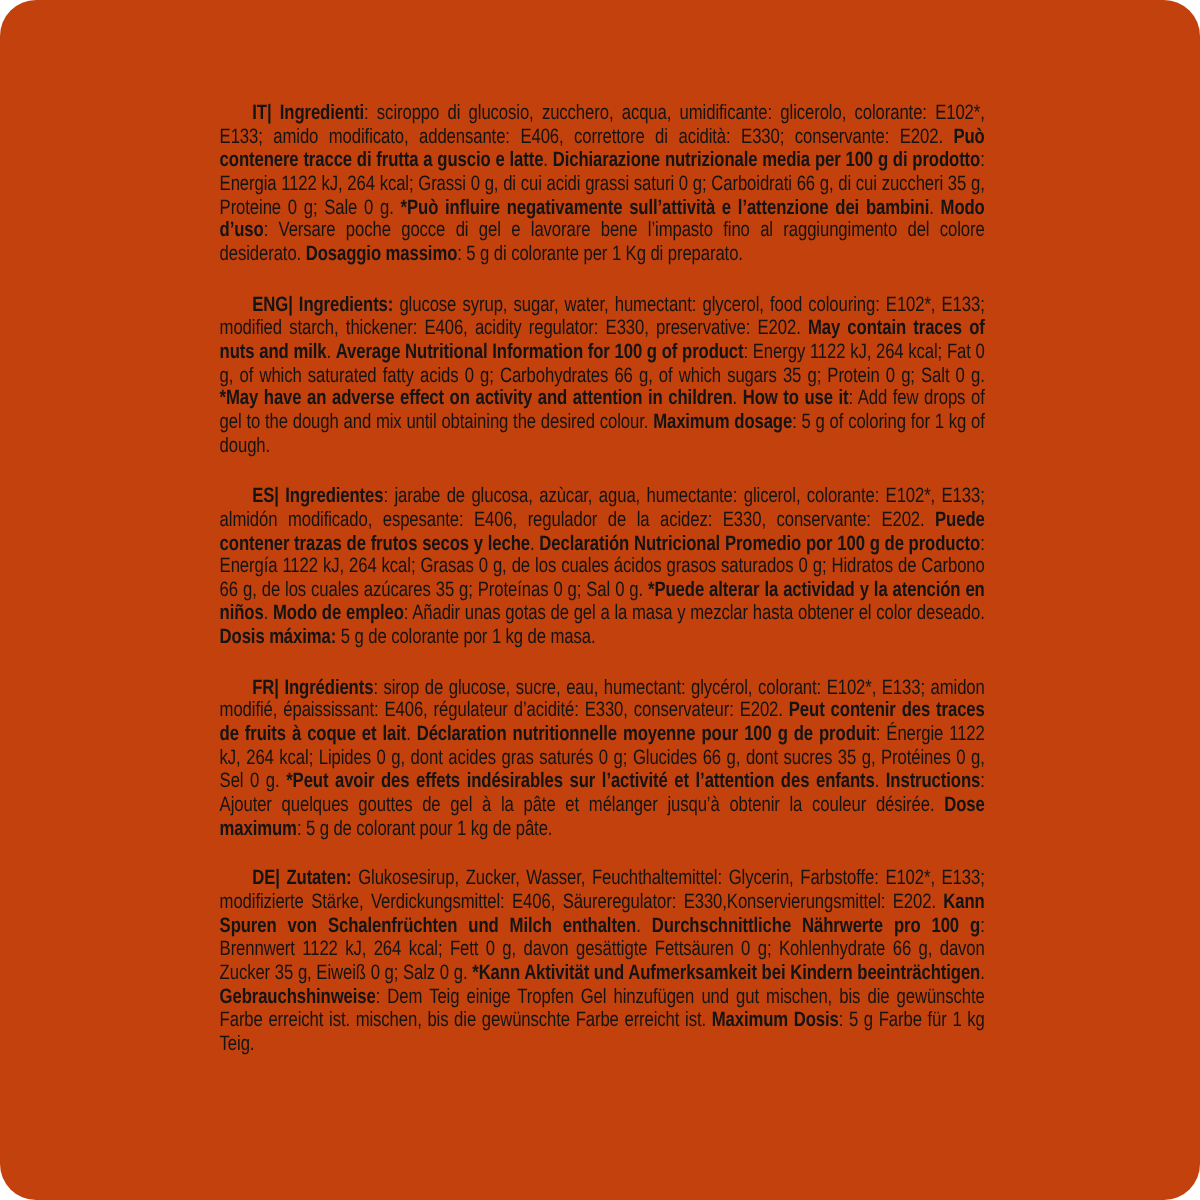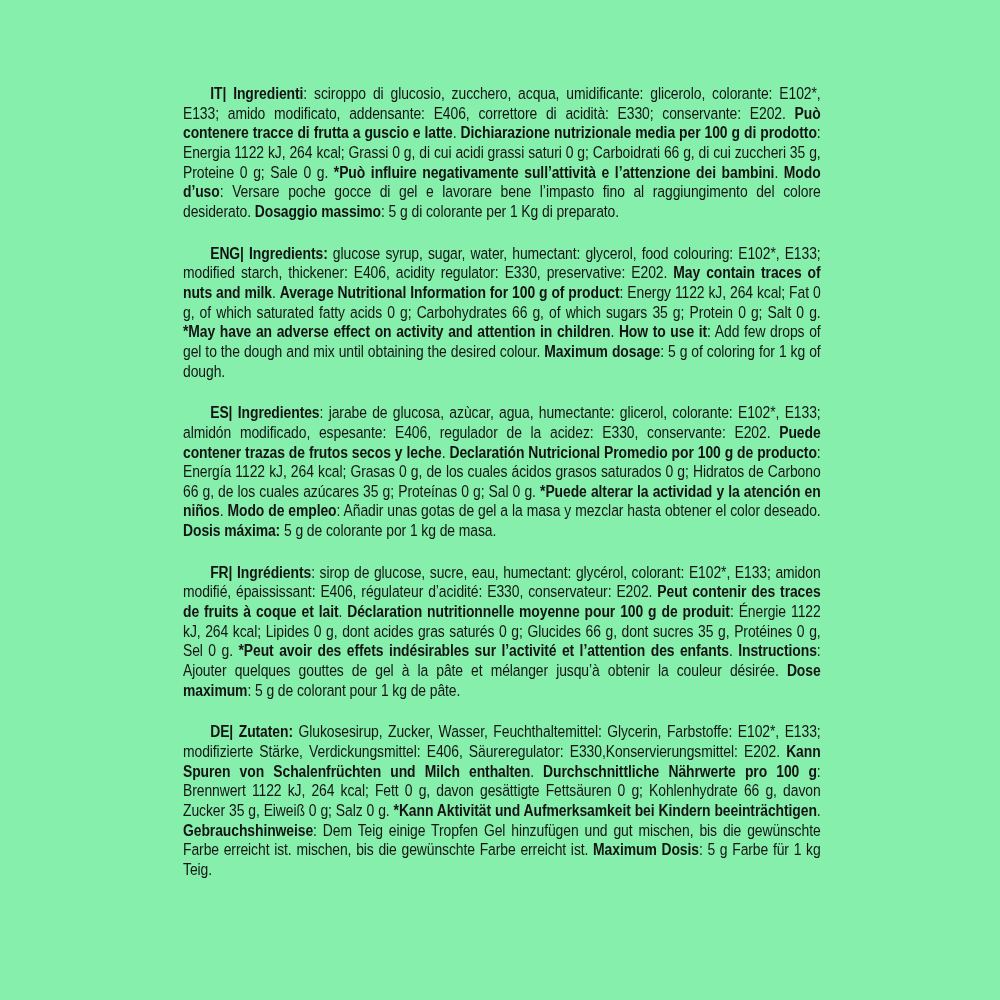--- a/index.html
+++ b/index.html
@@ -9,21 +9,22 @@
   }
   body {
     width: 1000px;
     height: 1000px;
     position: relative;
     overflow: hidden;
   }
   .label-sheet {
     position: absolute;
     inset: 0;
-    background: #86efac;
+    background: #c2410c;
+    border-radius: 30px;
   }
   
   .label-text {
     position: absolute;
     left: 183px;
     top: 84px;
     width: 797px;
     transform: scaleX(0.8);
     transform-origin: 0 0;
     font-family: "Liberation Sans", sans-serif;

